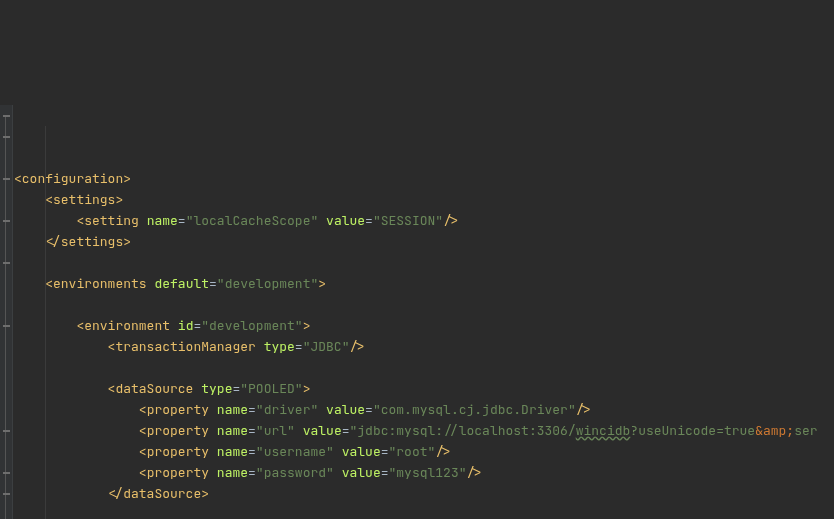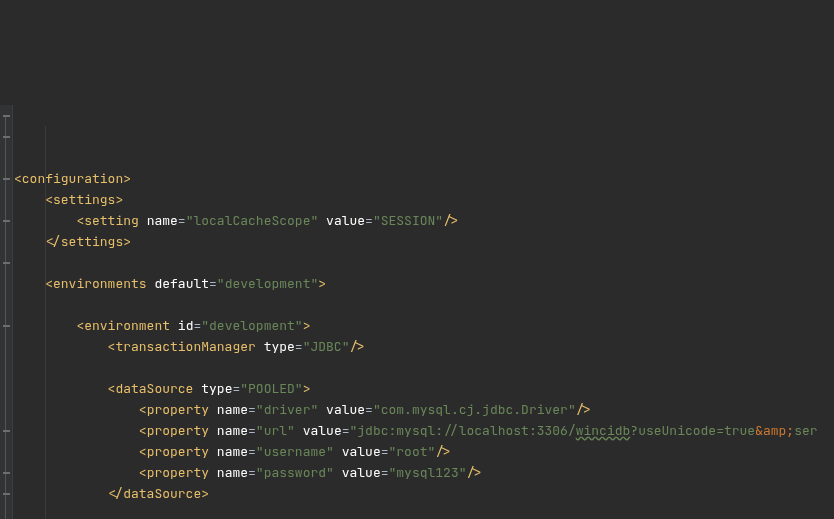--- a/index.html
+++ b/index.html
@@ -43,21 +43,21 @@
   }
   .code {
     position: absolute;
     left: 14px;
     top: 0;
     right: 0;
     bottom: 0;
   }
   .line { display: block; height: 21px; }
   .tag { color: #e8bf6a; margin-top: 36px; }
-  .attr { color: #ffffff; }
+  .attr { color: #bef264; }
   .eq { color: #a9b7c6; }
   .string { color: #6a8759; }
   .amp { color: #cc7832; }
   .typo { text-decoration: underline wavy #6a8759; text-decoration-skip-ink: none; }
   .indent-guide {
     position: absolute;
     left: 0;
     width: 1px;
     background: #3b3b3b;
   }

